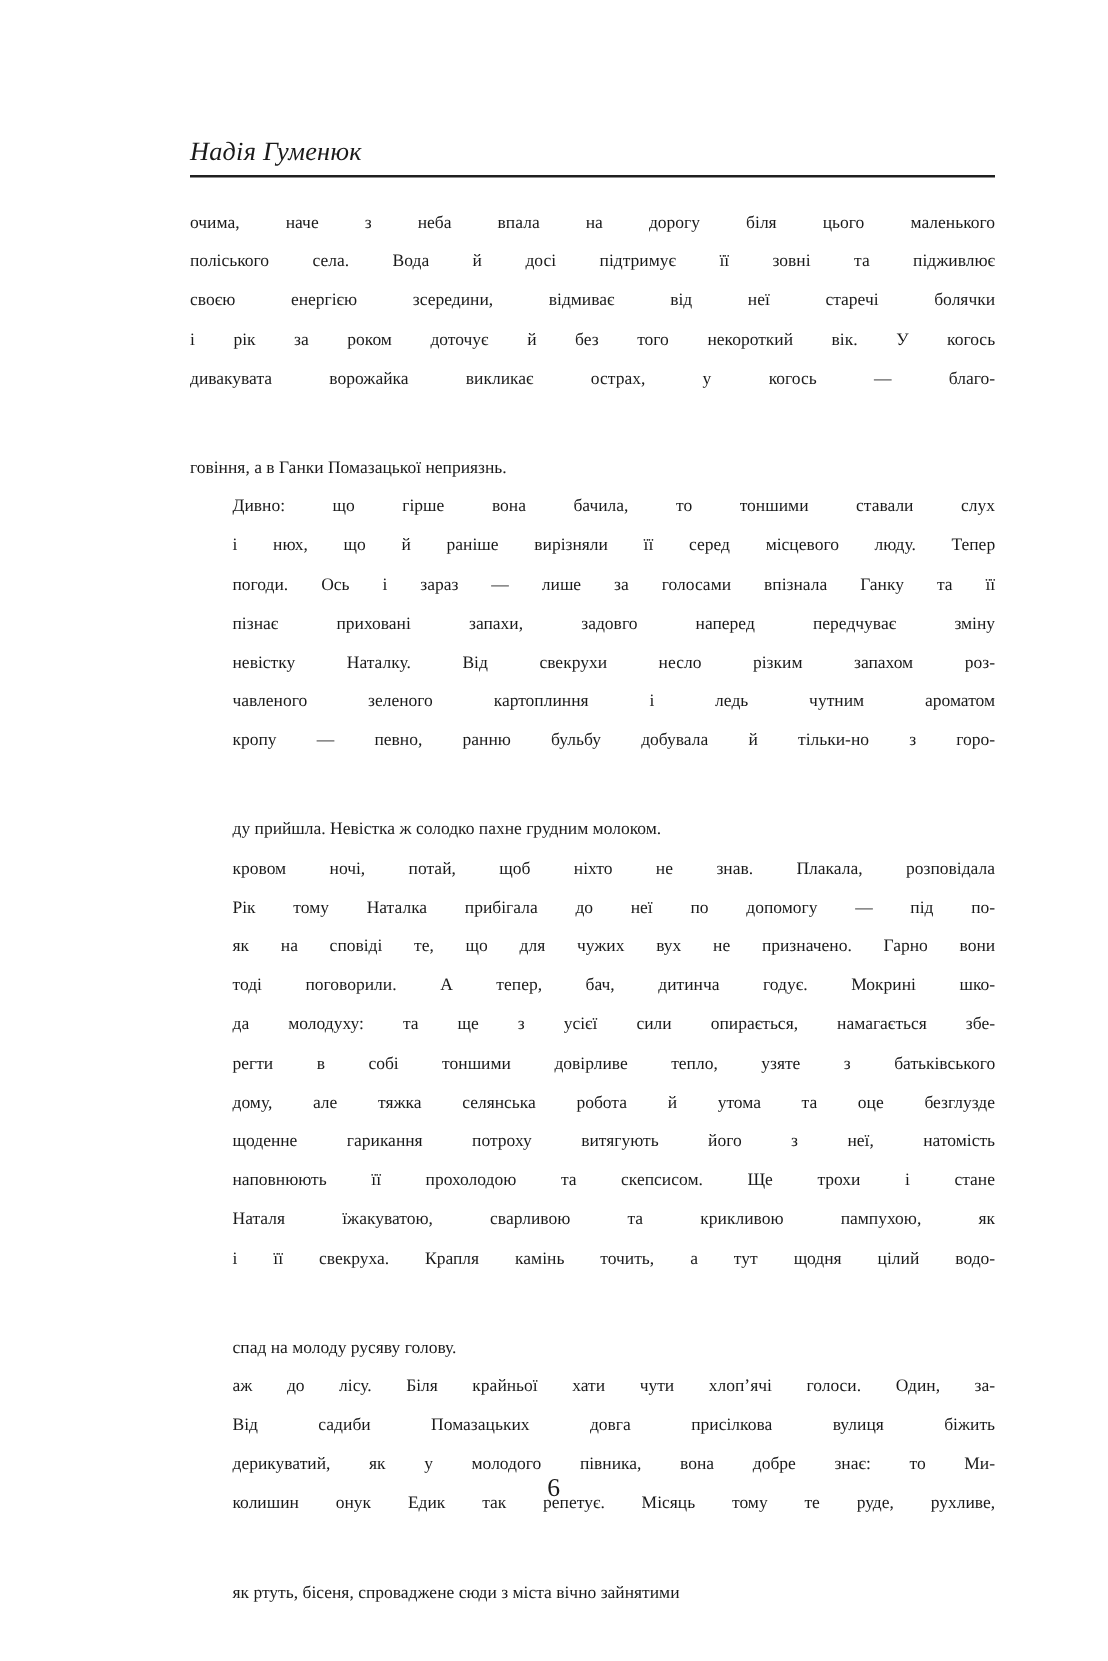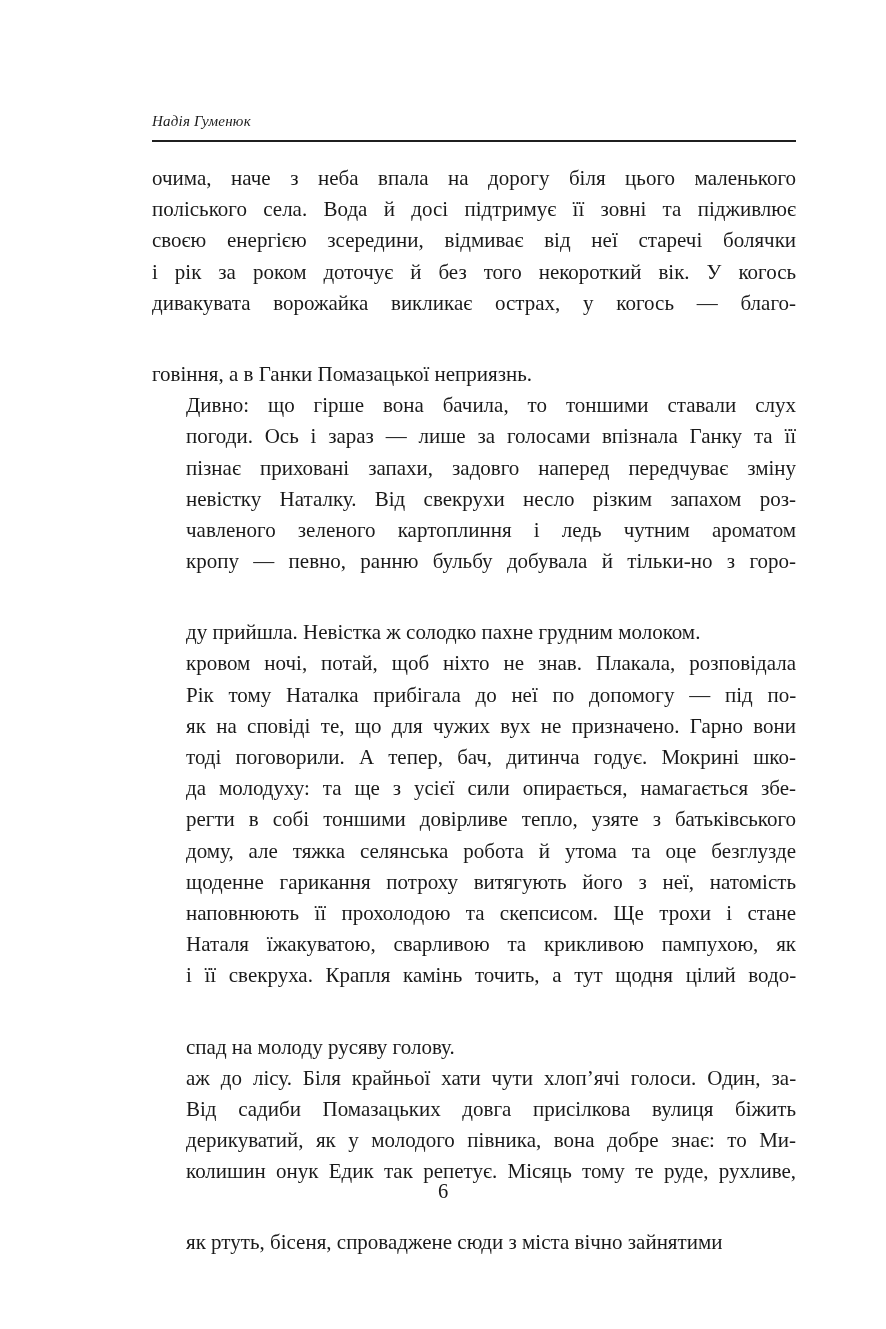--- a/index.html
+++ b/index.html
@@ -30,41 +30,41 @@
   
   .runhead {
     position: absolute;
     left: 152px;
     top: 108px;
     width: 644px;
   }
   .runhead-title {
     display: block;
     font-style: italic;
-    font-size: 15px;
+    font-size: 21px;
     line-height: 26px;
     letter-spacing: 0.2px;
     color: #1a1a1a;
     white-space: nowrap;
   }
   .runhead-rule {
     display: block;
     margin-top: 6px;
     width: 644px;
     height: 0;
     border-top: 2px solid #1f1f1f;
   }
 
   
   .textblock {
     position: absolute;
     left: 152px;
     top: 163px;
     width: 644px;
-    font-size: 21px;
+    font-size: 14px;
     line-height: 31.2px;
     text-align: justify;
     text-justify: inter-word;
     hyphens: manual;
     -webkit-hyphens: manual;
   }
 
   .para {
     margin: 0;
     text-indent: 0;
@@ -126,20 +126,21 @@
       <p class="para">
         <span class="line"><span class="w">очима,</span> <span class="w">наче</span> <span class="w">з</span> <span class="w">неба</span> <span class="w">впала</span> <span class="w">на</span> <span class="w">дорогу</span> <span class="w">біля</span> <span class="w">цього</span> <span class="w">маленького</span></span>
         <span class="line"><span class="w">поліського</span> <span class="w">села.</span> <span class="w">Вода</span> <span class="w">й</span> <span class="w">досі</span> <span class="w">підтримує</span> <span class="w">її</span> <span class="w">зовні</span> <span class="w">та</span> <span class="w">підживлює</span></span>
         <span class="line"><span class="w">своєю</span> <span class="w">енергією</span> <span class="w">зсередини,</span> <span class="w">відмиває</span> <span class="w">від</span> <span class="w">неї</span> <span class="w">старечі</span> <span class="w">болячки</span></span>
         <span class="line"><span class="w">і</span> <span class="w">рік</span> <span class="w">за</span> <span class="w">роком</span> <span class="w">доточує</span> <span class="w">й</span> <span class="w">без</span> <span class="w">того</span> <span class="w">некороткий</span> <span class="w">вік.</span> <span class="w">У</span> <span class="w">когось</span></span>
         <span class="line"><span class="w">дивакувата</span> <span class="w">ворожайка</span> <span class="w">викликає</span> <span class="w">острах,</span> <span class="w">у</span> <span class="w">когось</span> <span class="w">—</span> <span class="w">благо-</span></span>
         <span class="line last">говіння, а в Ганки Помазацької неприязнь.</span>
       </p>
       <p class="para indent">
         <span class="line indent"><span class="w">Дивно:</span> <span class="w">що</span> <span class="w">гірше</span> <span class="w">вона</span> <span class="w">бачила,</span> <span class="w">то</span> <span class="w">тоншими</span> <span class="w">ставали</span> <span class="w">слух</span></span>
+        <span class="line"><span class="w">і</span> <span class="w">нюх,</span> <span class="w">що</span> <span class="w">й</span> <span class="w">раніше</span> <span class="w">вирізняли</span> <span class="w">її</span> <span class="w">серед</span> <span class="w">місцевого</span> <span class="w">люду.</span> <span class="w">Тепер</span></span>
         <span class="line"><span class="w">погоди.</span> <span class="w">Ось</span> <span class="w">і</span> <span class="w">зараз</span> <span class="w">—</span> <span class="w">лише</span> <span class="w">за</span> <span class="w">голосами</span> <span class="w">впізнала</span> <span class="w">Ганку</span> <span class="w">та</span> <span class="w">її</span></span>
         <span class="line"><span class="w">пізнає</span> <span class="w">приховані</span> <span class="w">запахи,</span> <span class="w">задовго</span> <span class="w">наперед</span> <span class="w">передчуває</span> <span class="w">зміну</span></span>
         <span class="line"><span class="w">невістку</span> <span class="w">Наталку.</span> <span class="w">Від</span> <span class="w">свекрухи</span> <span class="w">несло</span> <span class="w">різким</span> <span class="w">запахом</span> <span class="w">роз-</span></span>
         <span class="line"><span class="w">чавленого</span> <span class="w">зеленого</span> <span class="w">картоплиння</span> <span class="w">і</span> <span class="w">ледь</span> <span class="w">чутним</span> <span class="w">ароматом</span></span>
         <span class="line"><span class="w">кропу</span> <span class="w">—</span> <span class="w">певно,</span> <span class="w">ранню</span> <span class="w">бульбу</span> <span class="w">добувала</span> <span class="w">й</span> <span class="w">тільки-но</span> <span class="w">з</span> <span class="w">горо-</span></span>
         <span class="line last">ду прийшла. Невістка ж солодко пахне грудним молоком.</span>
       </p>
       <p class="para indent">
         <span class="line"><span class="w">кровом</span> <span class="w">ночі,</span> <span class="w">потай,</span> <span class="w">щоб</span> <span class="w">ніхто</span> <span class="w">не</span> <span class="w">знав.</span> <span class="w">Плакала,</span> <span class="w">розповідала</span></span>
         <span class="line indent"><span class="w">Рік</span> <span class="w">тому</span> <span class="w">Наталка</span> <span class="w">прибігала</span> <span class="w">до</span> <span class="w">неї</span> <span class="w">по</span> <span class="w">допомогу</span> <span class="w">—</span> <span class="w">під</span> <span class="w">по-</span></span>

